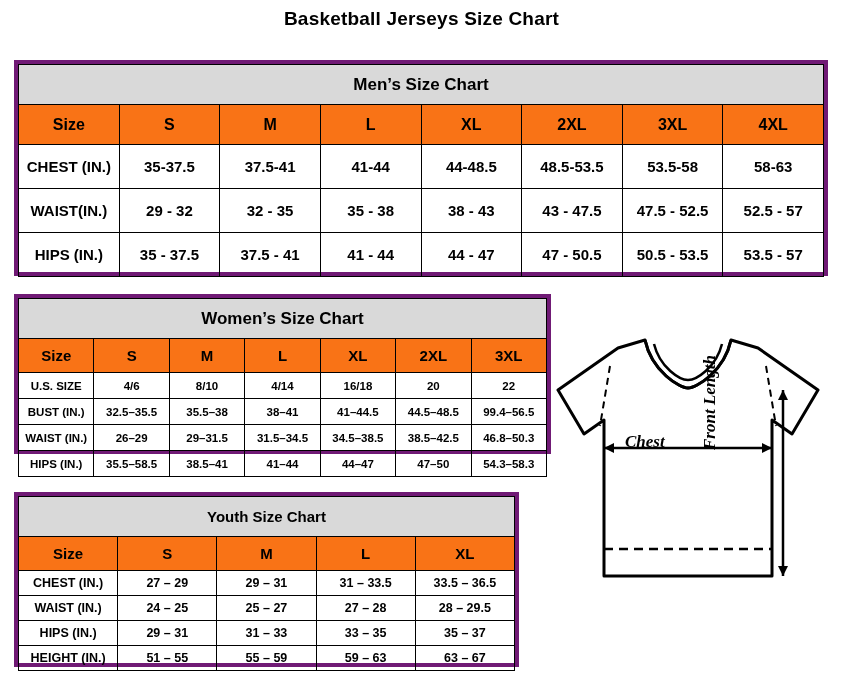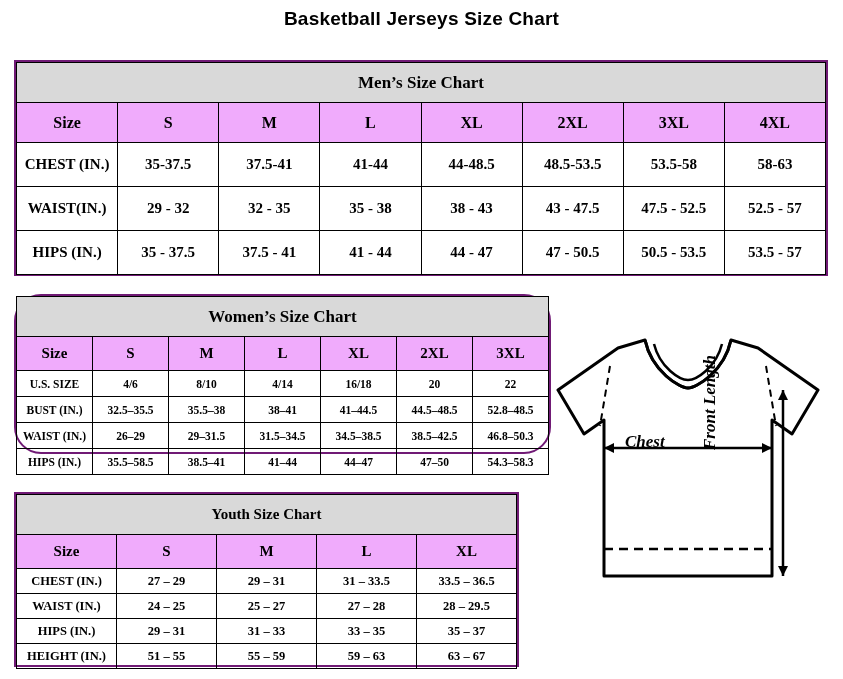--- a/index.html
+++ b/index.html
@@ -17,24 +17,23 @@
   }
   #page-title {
     text-align: center;
     font-size: 19px;
     font-weight: bold;
     margin-top: 8px;
     letter-spacing: 0.2px;
   }
   .chart-block {
     position: absolute;
-    border: 2px solid #701a75;
+    border: 4px solid #701a75;
     box-sizing: border-box;
     background: #fff;
-    font-family: Liberation Serif, serif;
   }
   table.size-table {
     border-collapse: collapse;
     width: 100%;
     height: 100%;
     table-layout: fixed;
   }
   table.size-table td, table.size-table th {
     border: 1px solid #000;
     text-align: center;
@@ -43,21 +42,21 @@
     padding: 0 2px;
     box-sizing: border-box;
   }
   .caption-cell {
     background: #d9d9d9;
     font-size: 17px;
     font-weight: bold;
     border: 1px solid #000;
   }
   .header-row td {
-    background: #f0abfc;
+    background: #f97316;
     font-size: 15px;
   }
   .row-label {
     text-align: center;
     font-weight: bold;
   }
 
   
   #mens-chart {
     left: 14px;
@@ -69,21 +68,20 @@
   #mens-chart .header-row td { height: 40px; font-size: 16px; }
   #mens-chart .data-row td { height: 44px; font-size: 15px; }
   #mens-chart .row-label { font-size: 14.5px; }
 
   
   #womens-chart {
     left: 14px;
     top: 294px;
     width: 537px;
     height: 160px;
-    border-radius: 27px;
   }
   #womens-chart .caption-cell { height: 40px; font-size: 17px; }
   #womens-chart .header-row td { height: 34px; font-size: 15px; }
   #womens-chart .data-row td { height: 26px; font-size: 11.5px; }
   #womens-chart .row-label { font-size: 11.5px; }
 
   
   #youth-chart {
     left: 14px;
     top: 492px;
@@ -203,21 +201,21 @@
           <td>20</td>
           <td>22</td>
         </tr>
         <tr class="data-row">
           <td class="row-label">BUST  (IN.)</td>
           <td>32.5–35.5</td>
           <td>35.5–38</td>
           <td>38–41</td>
           <td>41–44.5</td>
           <td>44.5–48.5</td>
-          <td>52.8–48.5</td>
+          <td>99.4–56.5</td>
         </tr>
         <tr class="data-row">
           <td class="row-label">WAIST  (IN.)</td>
           <td>26–29</td>
           <td>29–31.5</td>
           <td>31.5–34.5</td>
           <td>34.5–38.5</td>
           <td>38.5–42.5</td>
           <td>46.8–50.3</td>
         </tr>

